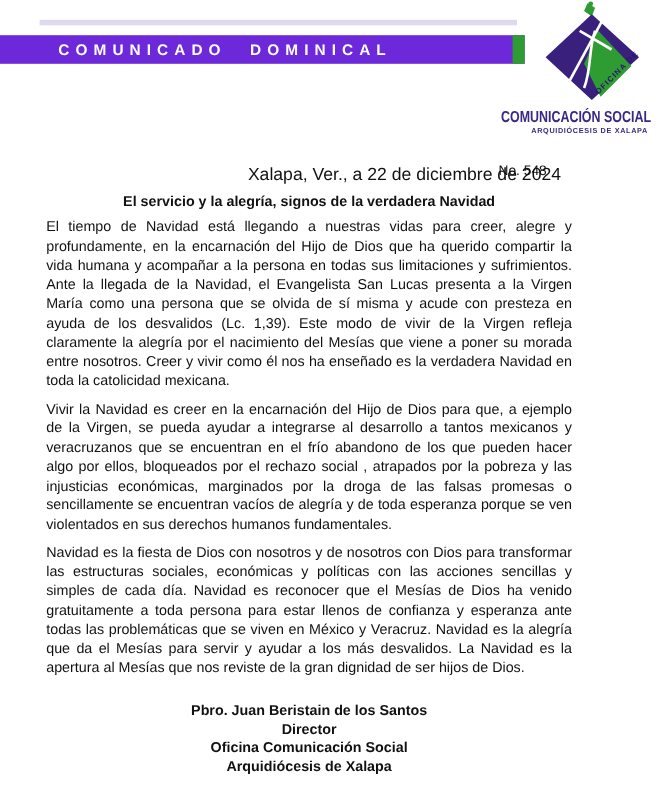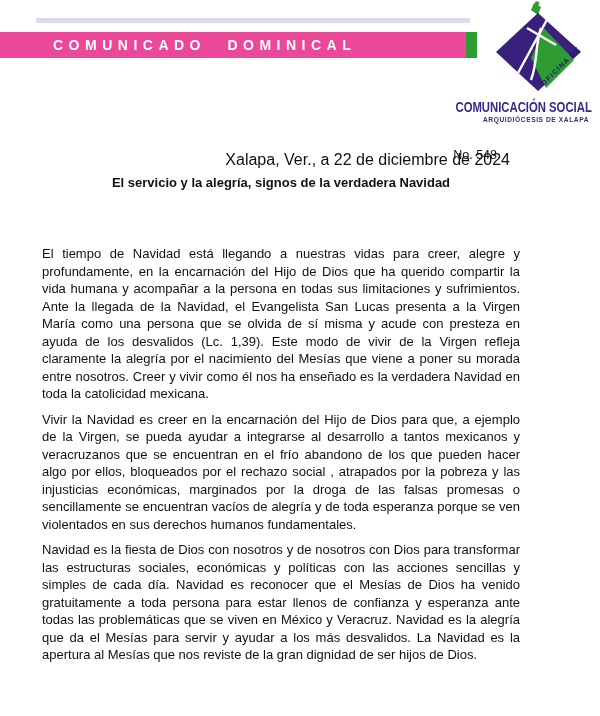--- a/index.html
+++ b/index.html
@@ -17,21 +17,21 @@
     position: absolute;
     left: 36px; top: 18px;
     width: 434px; height: 5px;
     background: #d8d2ea;
     opacity: .85;
   }
   .banner {
     position: absolute;
     left: 0; top: 32px;
     width: 477px; height: 26px;
-    background: #ec4899;
+    background: #6d28d9;
     display: flex;
     align-items: center;
   }
   .banner-title {
     color: #ffffff;
     font-weight: bold;
     font-size: 14px;
     letter-spacing: 5.5px;
     word-spacing: 12px;
     padding-left: 53px;
@@ -87,21 +87,20 @@
     font-weight: bold;
     font-size: 13px;
   }
   .doc-body {
     position: absolute;
     top: 197px; left: 42px;
     width: 478px;
     font-size: 13px;
     line-height: 17.5px;
     text-align: justify;
-    margin-top: 48px;
   }
   .doc-body p { margin: 0 0 8px 0; }
   
   .signature {
     position: absolute;
     top: 637px; left: 42px;
     width: 478px;
     text-align: center;
     font-weight: bold;
     font-size: 13px;
@@ -147,14 +146,20 @@
   <div class="dateline">Xalapa, Ver., a 22 de diciembre de 2024</div>
 
   <div class="doc-title">El servicio y la alegría, signos de la verdadera Navidad</div>
 
   <div class="doc-body">
     <p>El tiempo de Navidad está llegando a nuestras vidas para creer, alegre y profundamente, en la encarnación del Hijo de Dios que ha querido compartir la vida humana y acompañar a la persona en todas sus limitaciones y sufrimientos. Ante la llegada de la Navidad, el Evangelista San Lucas presenta a la Virgen María como una persona que se olvida de sí misma y acude con presteza en ayuda de los desvalidos (Lc. 1,39).  Este modo de vivir de la Virgen refleja claramente la alegría por el nacimiento del Mesías que viene a poner su morada entre nosotros. Creer y vivir como él nos ha enseñado es la verdadera Navidad en toda la catolicidad mexicana.</p>
     <p>Vivir la Navidad es creer en la encarnación del Hijo de Dios para que, a ejemplo de la Virgen, se pueda ayudar a integrarse al desarrollo a tantos mexicanos y veracruzanos que se encuentran en el frío abandono de los que pueden hacer algo por ellos, bloqueados por el rechazo social , atrapados por la pobreza y las injusticias económicas, marginados por la droga de las falsas promesas o sencillamente se encuentran vacíos de alegría y de toda esperanza porque se ven violentados en sus derechos humanos fundamentales.</p>
     <p>Navidad es la fiesta de Dios con nosotros y de nosotros con Dios para transformar las estructuras sociales, económicas y políticas con las acciones sencillas y simples de cada día. Navidad es reconocer que el Mesías de Dios ha venido gratuitamente a toda persona para estar llenos de confianza y esperanza ante todas las problemáticas que se viven en México y Veracruz. Navidad es la alegría que da el Mesías para servir y ayudar a los más desvalidos. La Navidad es la apertura al Mesías que nos reviste de la gran dignidad de ser hijos de Dios.</p>
   </div>
 
+  <div class="signature">
+    <div>Pbro. Juan Beristain de los Santos</div>
+    <div>Director</div>
+    <div>Oficina Comunicación Social</div>
+    <div>Arquidiócesis de Xalapa</div>
+  </div>
 
 </div>
 
 </body></html>

